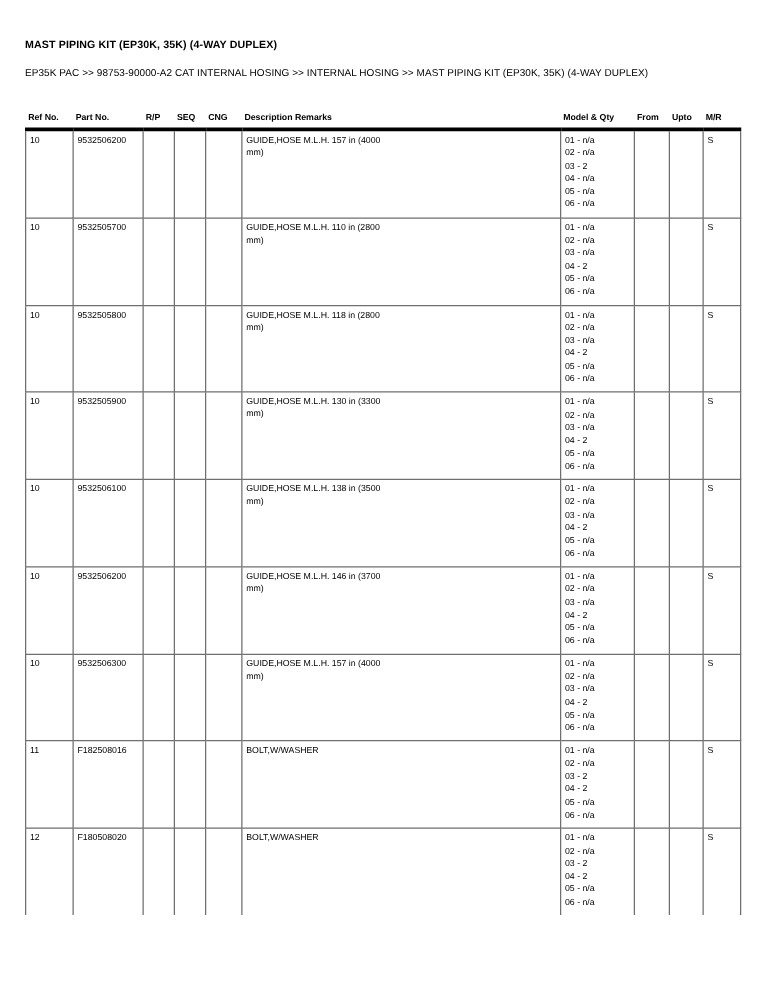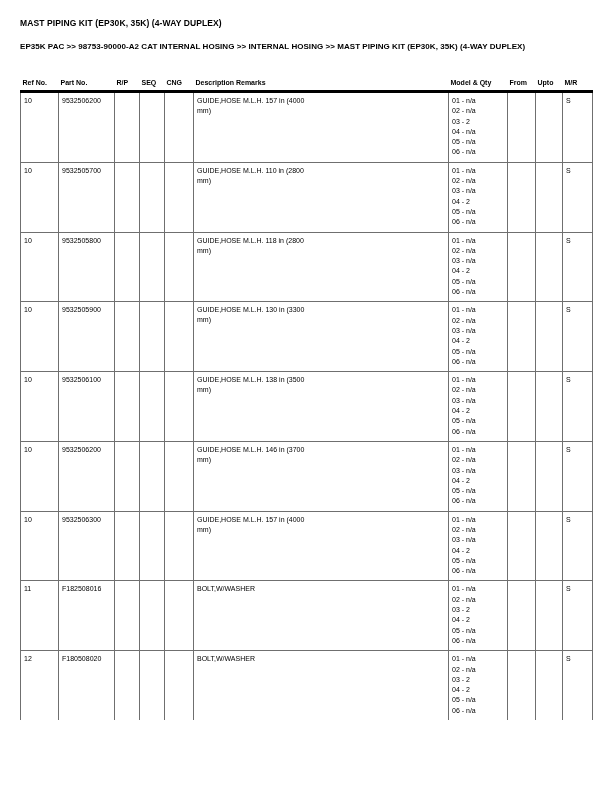--- a/index.html
+++ b/index.html
@@ -9,24 +9,25 @@
     color: #000000;
     font-family: "Liberation Sans", sans-serif;
     overflow: hidden;
   }
   .page { padding: 18px 20px 0 20px; width: 612px; }
 
   .doc-title {
     font-size: 8.5px;
     font-weight: bold;
     letter-spacing: 0.1px;
+    margin-top: 12px;
   }
   .breadcrumb {
     font-size: 8px;
-    font-weight: bold;
+    font-weight: normal;
     margin-top: 14px;
     letter-spacing: 0.05px;
     white-space: nowrap;
   }
 
   table.parts {
     border-collapse: collapse;
     table-layout: fixed;
     width: 572px;
     margin-top: 26px;

